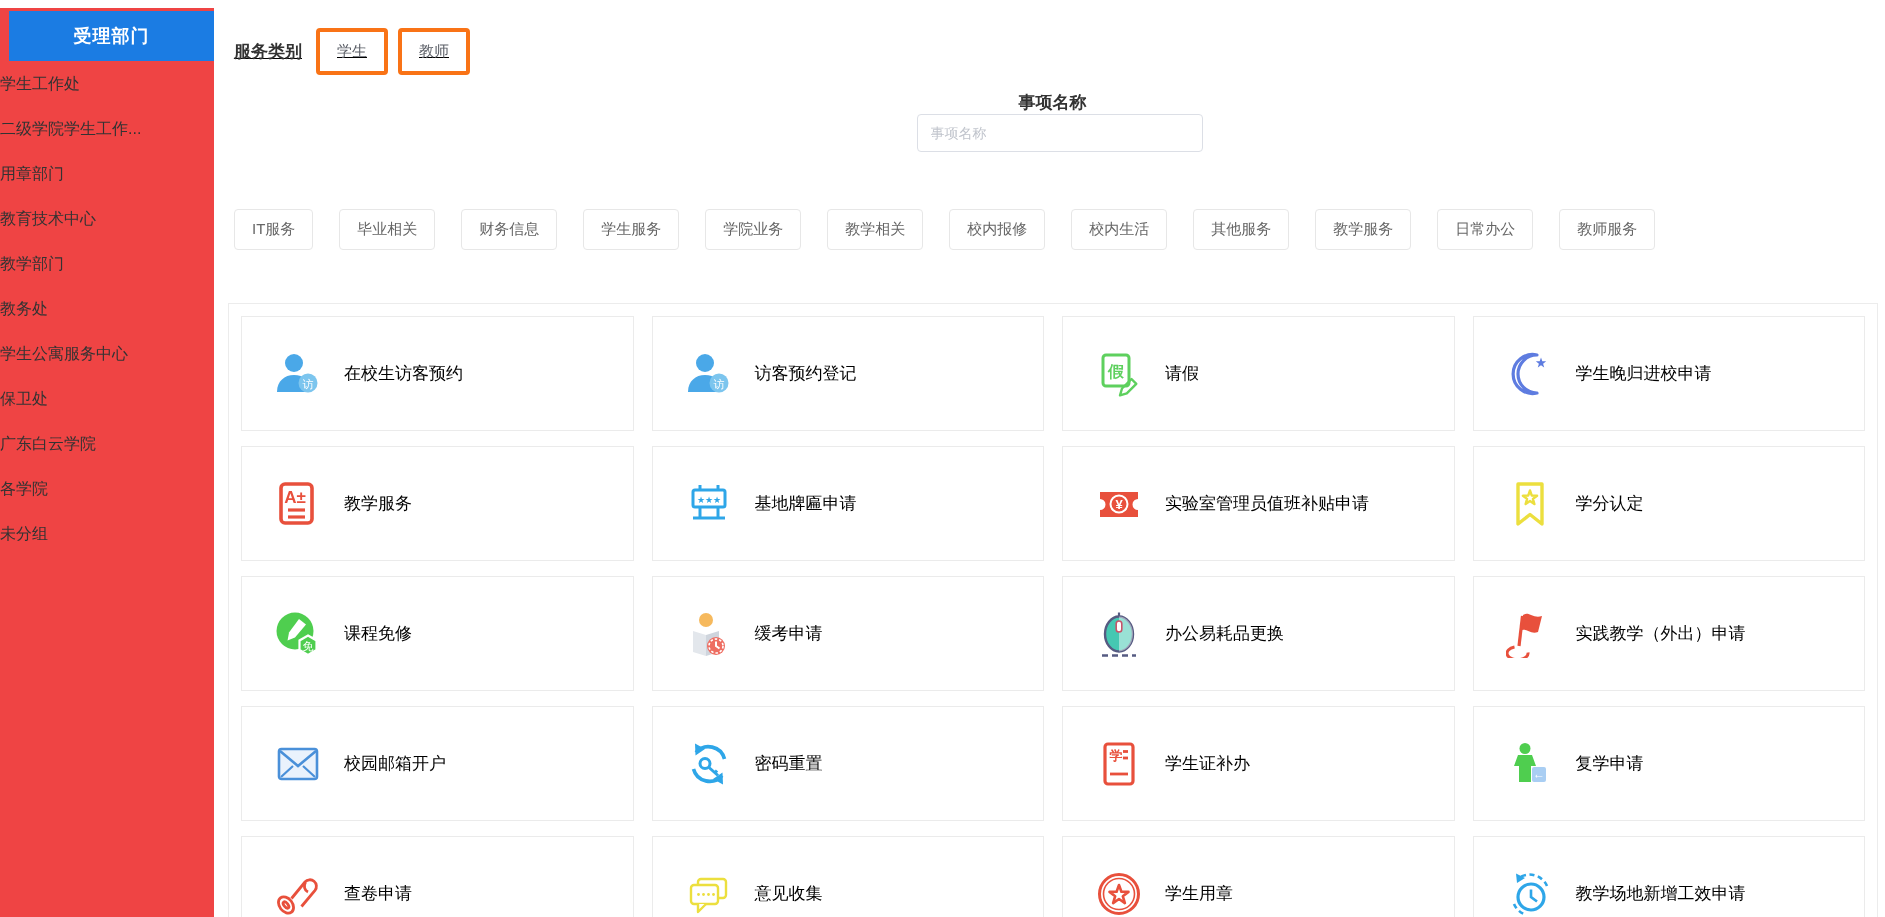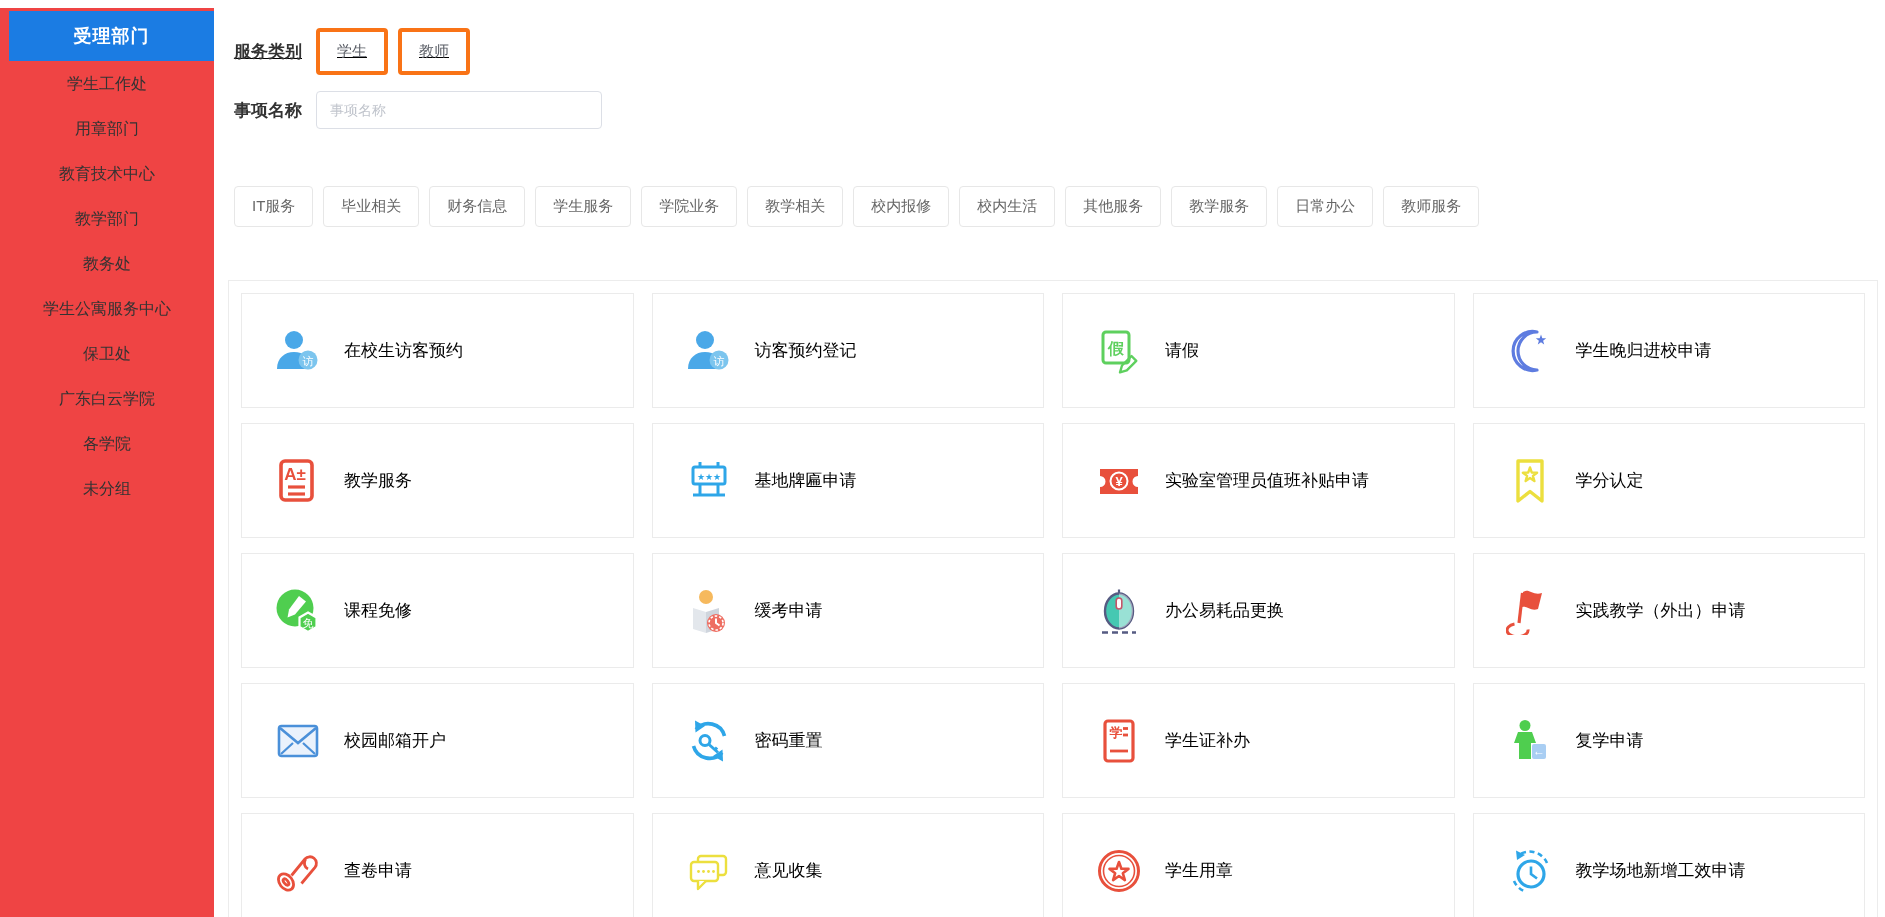--- a/index.html
+++ b/index.html
@@ -5,59 +5,60 @@
   * { box-sizing: border-box; margin: 0; padding: 0; }
   html,body { width:1885px; height:917px; overflow:hidden; background:#fff;
     font-family:"Liberation Sans","DejaVu Sans",sans-serif; }
 
   
   .sidebar { position:absolute; left:0; top:8px; width:214px; height:917px;
     background:#ef4444; }
   .sidebar-header { margin:3px 0 0 9px; height:50px; background:#1b7ce3;
     color:#fff; font-size:18px; font-weight:bold; display:flex;
     align-items:center; justify-content:center; letter-spacing:1px; }
-  .side-item { height:45px; line-height:45px; text-align:center;
+  .side-item { height:45px; line-height:45px; 
     font-size:16px; color:#333; cursor:pointer; }
 
   
   .main { position:absolute; left:214px; top:0; width:1671px; height:917px; }
   .filter-row { display:flex; align-items:center; margin-left:20px; }
   .row-category { margin-top:28px;text-decoration:underline; }
-  .row-name { margin-top:16px; }
+  .row-name { margin-top:16px;flex-direction:column; }
   .filter-label { width:82px; font-size:17px; font-weight:bold; color:#333; }
   .pill-btn { background:#fff; border:4px solid #f97316; border-radius:4px;
     padding:10px 17px; font-size:15px; color:#5a5e66; margin-right:10px;
     cursor:pointer; }
   .name-input { width:286px; height:38px; border:1px solid #dcdfe6;
     border-radius:4px; padding:0 13px; font-size:14px; color:#333;
     outline:none; }
   .name-input::placeholder { color:#c0c4cc; }
 
   .tabs-row { display:flex; margin:57px 0 0 20px; }
   .tab-chip { background:#fff; border:1px solid #e7e7e7; border-radius:4px;
-    padding:10px 17px; font-size:15px; color:#666; margin-right:10px;
+    padding:10px 17px; font-size:15px; color:#666; margin-right:26px;
     cursor:pointer; white-space:nowrap; }
 
   .cards-panel { margin:53px 0 0 14px; width:1650px;
     border:1px solid #ececec; padding:12px; background:#fff; }
   .cards-grid { display:grid; grid-template-columns:repeat(4,1fr);
     gap:15px 18px; }
   .service-card { height:115px; border:1px solid #ebebeb; background:#fff;
     display:flex; align-items:center; padding-left:32px; cursor:pointer; }
   .card-icon { width:48px; height:48px; flex:none; margin-right:22px; }
   .card-icon svg { width:48px; height:48px; display:block; }
   .card-label { font-size:17px; color:#000000; }
 </style>
 </head>
 <body>
 
 <aside class="sidebar">
   <div class="sidebar-header">受理部门</div>
   <div id="sidebar-list">
       <div class="side-item">学生工作处</div>
+      <div class="side-item">二级学院学生工作...</div>
       <div class="side-item">用章部门</div>
       <div class="side-item">教育技术中心</div>
       <div class="side-item">教学部门</div>
       <div class="side-item">教务处</div>
       <div class="side-item">学生公寓服务中心</div>
       <div class="side-item">保卫处</div>
       <div class="side-item">广东白云学院</div>
       <div class="side-item">各学院</div>
       <div class="side-item">未分组</div>
     </div>

